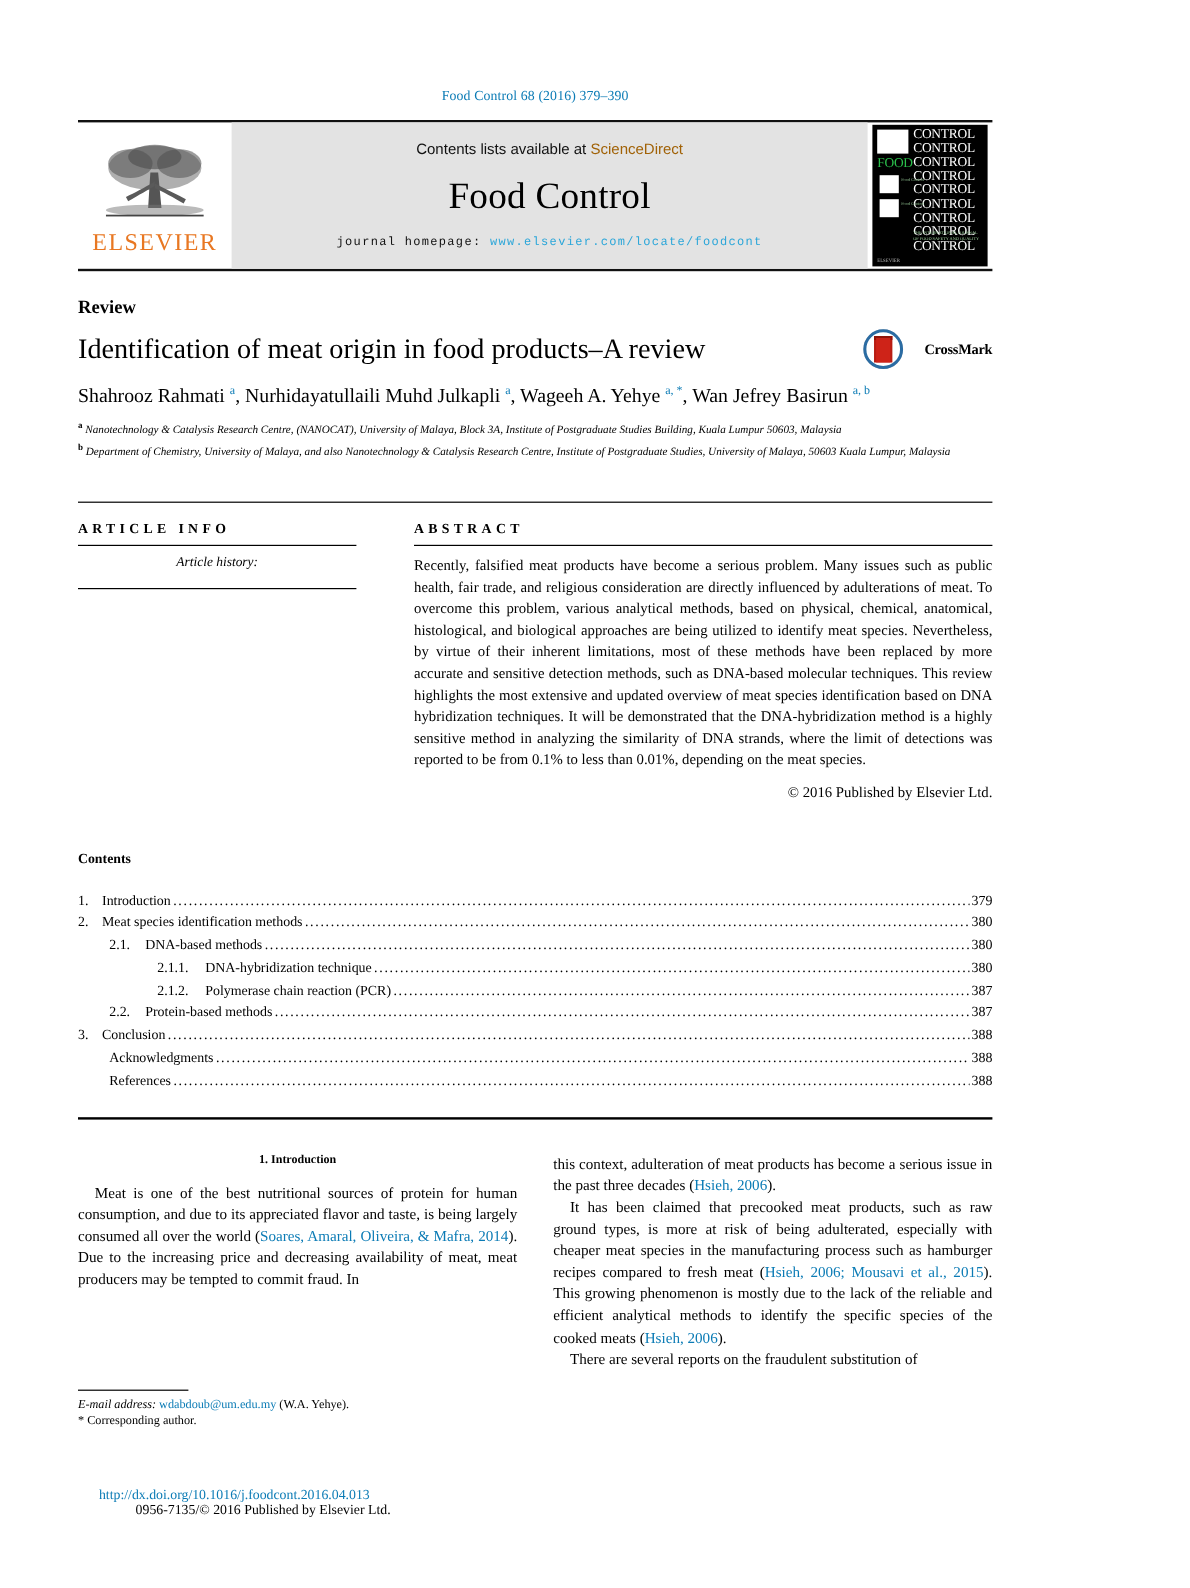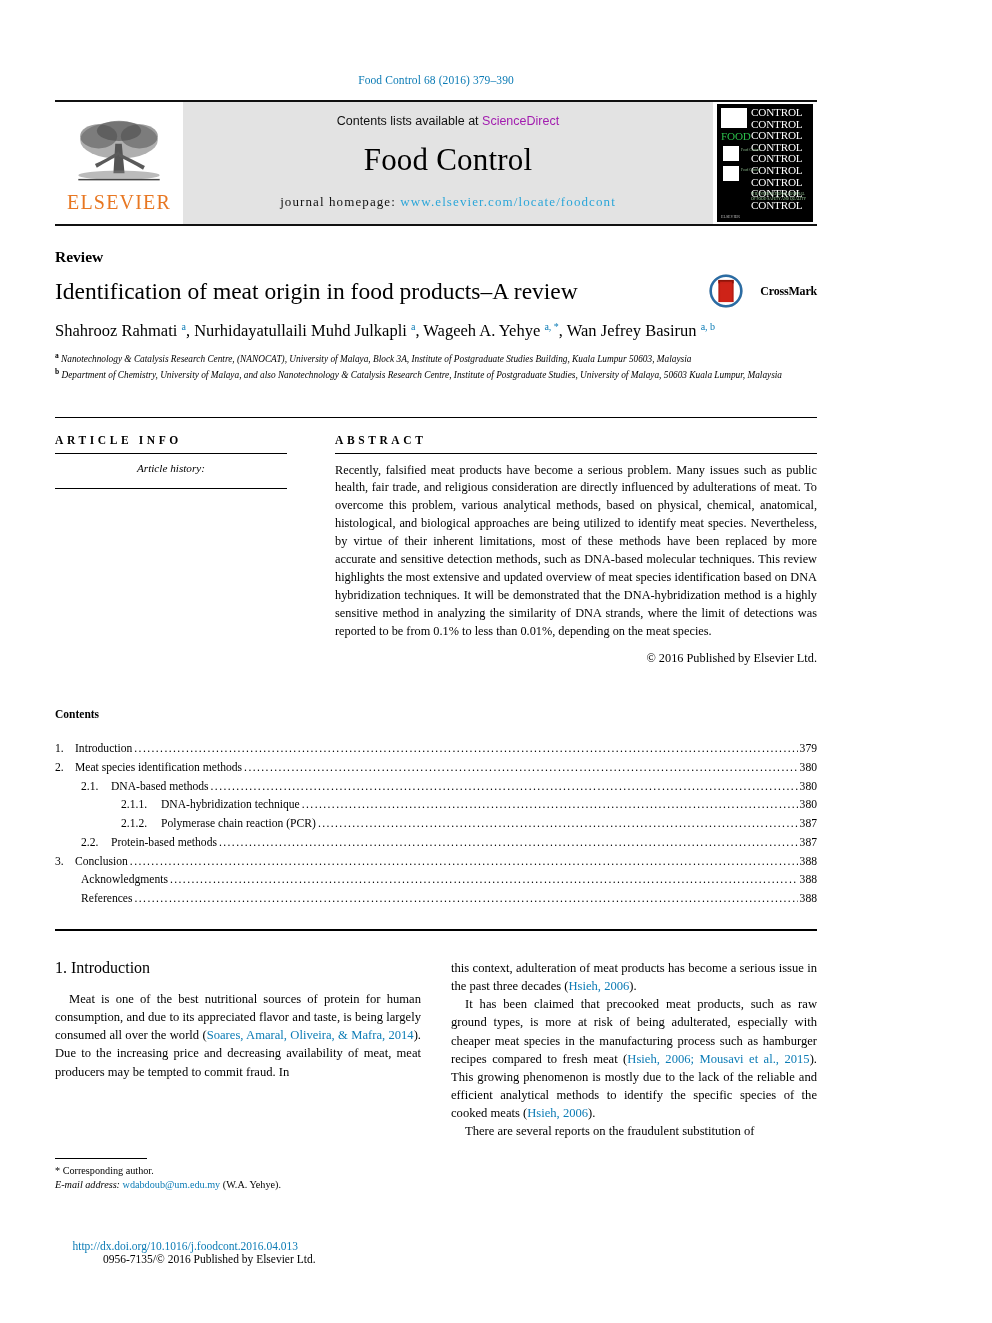--- a/index.html
+++ b/index.html
@@ -6,21 +6,21 @@
   html, body { margin: 0; padding: 0; }
   body {
     width: 992px;
     height: 1323px;
     background: #ffffff;
     font-family: "Liberation Serif", serif;
     color: #000;
     position: relative;
     overflow: hidden;
   }
-  .page { position: relative; width: 872px; height: 1323px; padding: 0 55px; }
+  .page { position: relative; width: 872px; height: 1323px; padding: 0 55px; margin-left: 10px; }
 
   
   .running-head {
     text-align: center;
     color: #0b7bb5;
     font-size: 11.5px;
     font-family: "Liberation Serif", serif;
     padding-top: 74px;
     letter-spacing: .1px;
   }
@@ -59,30 +59,30 @@
     flex-direction: column;
     align-items: center;
     justify-content: center;
     padding: 8px 0 10px;
   }
   .contents-line {
     font-family: "Liberation Sans", sans-serif;
     font-size: 12.5px;
     color: #111;
   }
-  .contents-line a { color: #a21caf; text-decoration: none; }
+  .contents-line a { color: #a16207; text-decoration: none; }
   .journal-title {
     font-family: "Liberation Serif", serif;
     font-size: 31px;
     margin: 14px 0 16px;
     letter-spacing: .2px;
   }
   .homepage-line {
-    font-family: Liberation Serif, serif;
-    font-size: 13px;
+    font-family: Liberation Mono, monospace;
+    font-size: 10px;
     letter-spacing: 1.1px;
     color: #111;
   }
   .homepage-line a { color: #2ba6d9; text-decoration: none; }
   .mast-right {
     width: 104px;
     flex: 0 0 104px;
     display: flex;
     align-items: center;
     justify-content: center;
@@ -228,23 +228,24 @@
   .thick-rule { border-top: 2.2px solid #000; margin-top: 20px; }
 
   
   .body-cols {
     display: flex;
     margin-top: 28px;
     gap: 30px;
   }
   .bcol { flex: 1 1 0; font-family: "Liberation Serif", serif; }
   .body-h {
-    font-weight: normal;
-    font-size: 16px;
+    font-weight: bold;
+    font-size: 10px;
     margin-bottom: 13px;
+    text-align: center;
   }
   .body-p {
     font-size: 12.6px;
     line-height: 1.44;
     text-align: justify;
     text-indent: 14px;
     margin: 0;
   }
   .body-p.noind { text-indent: 0; }
   a.ref { color: #0b7bb5; text-decoration: none; }
@@ -444,28 +445,28 @@
           <p class="body-p noind"><span>this context, adulteration of meat products has become a serious issue in the past three decades (</span><a class="ref" href="#">Hsieh, 2006</a><span>).</span></p>
           <p class="body-p"><span>It has been claimed that precooked meat products, such as raw ground types, is more at risk of being adulterated, especially with cheaper meat species in the manufacturing process such as hamburger recipes compared to fresh meat (</span><a class="ref" href="#">Hsieh, 2006; Mousavi et al., 2015</a><span>). This growing phenomenon is mostly due to the lack of the reliable and efficient analytical methods to identify the specific species of the cooked meats (</span><a class="ref" href="#">Hsieh, 2006</a><span>).</span></p>
           <p class="body-p"><span>There are several reports on the fraudulent substitution of</span></p>
         </div>
     </div>
   </div>
 
   <div class="footnote-wrap">
     <div class="fn-rule"></div>
     <div class="fn">
-      <span>*</span>
-      <span>Corresponding author.</span>
-    </div>
-    <div class="fn">
       <span class="it">E-mail address:</span>
       <a href="#">wdabdoub@um.edu.my</a>
       <span>(W.A. Yehye).</span>
     </div>
+    <div class="fn">
+      <span>*</span>
+      <span>Corresponding author.</span>
+    </div>
   </div>
 
   <div class="doi-block">
     <a class="doi-link" href="#">http://dx.doi.org/10.1016/j.foodcont.2016.04.013</a>
     <div class="issn">0956-7135/© 2016 Published by Elsevier Ltd.</div>
   </div>
 
 </div>
 
 </body></html>

